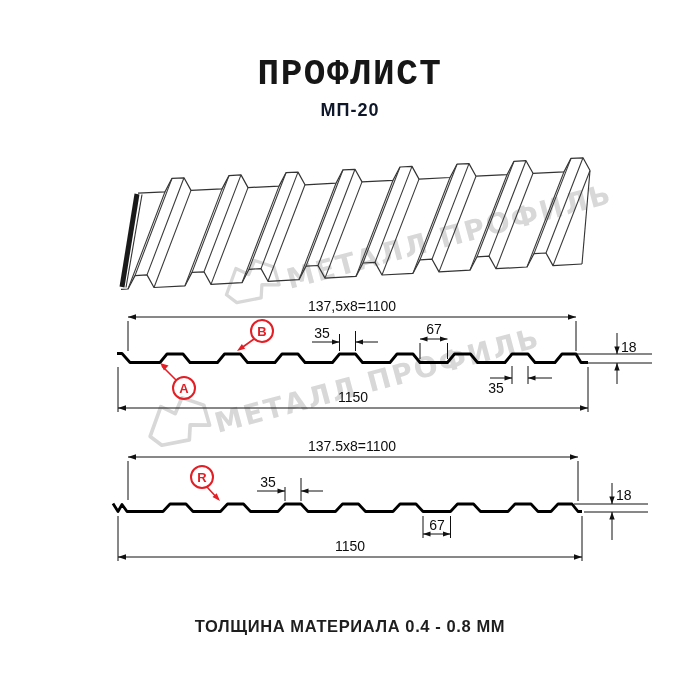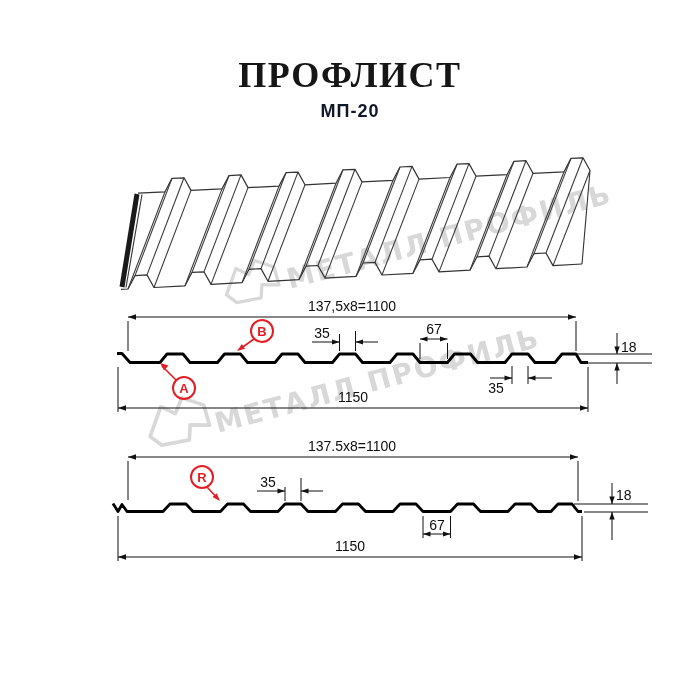--- a/index.html
+++ b/index.html
@@ -1,21 +1,21 @@
 <!DOCTYPE html>
 <html><head>
 <meta charset="utf-8">
 <style>
   html,body{margin:0;padding:0;background:#fff;}
   .page{position:relative;width:700px;height:700px;background:#ffffff;overflow:hidden;
         font-family:"Liberation Sans",sans-serif;}
   
   .header{position:absolute;top:54px;left:0;width:100%;text-align:center;z-index:3;}
   .header h1{margin:0;font-size:36px;font-weight:800;letter-spacing:1.5px;color:#161616;
-             font-family:Liberation Serif, serif;}
+             font-family:Liberation Mono, monospace;}
   .subtitle{margin-top:5px;font-size:18px;font-weight:600;letter-spacing:1px;color:#0f172a;}
   
   .footer{position:absolute;top:617px;left:0;width:100%;text-align:center;z-index:3;
           font-size:16.5px;font-weight:600;letter-spacing:.6px;color:#1e1e1e;}
   
   .wm-text{position:absolute;z-index:1;white-space:nowrap;color:#d8d8d8;
            font-size:28px;font-weight:700;letter-spacing:2px;
            font-family:"DejaVu Sans",sans-serif;
            transform:rotate(-15deg);transform-origin:0 0;}
   .wm-text-1{left:283px;top:264px;}
@@ -144,14 +144,15 @@
 
       <g>
         <line x1="207" y1="487" x2="218" y2="499" stroke="#e31e24" stroke-width="1.6"></line>
         <path d="M220 501 L212.5 497 L216.7 493.2 Z" fill="#e31e24"></path>
         <circle cx="202" cy="477" r="11" fill="none" stroke="#e31e24" stroke-width="2"></circle>
         <text class="callout" x="202" y="481.7" text-anchor="middle">R</text>
       </g>
     </g>
   </svg>
 
+  <div class="footer">ТОЛЩИНА МАТЕРИАЛА 0.4 - 0.8 ММ</div>
 
 </div>
 
 </body></html>

